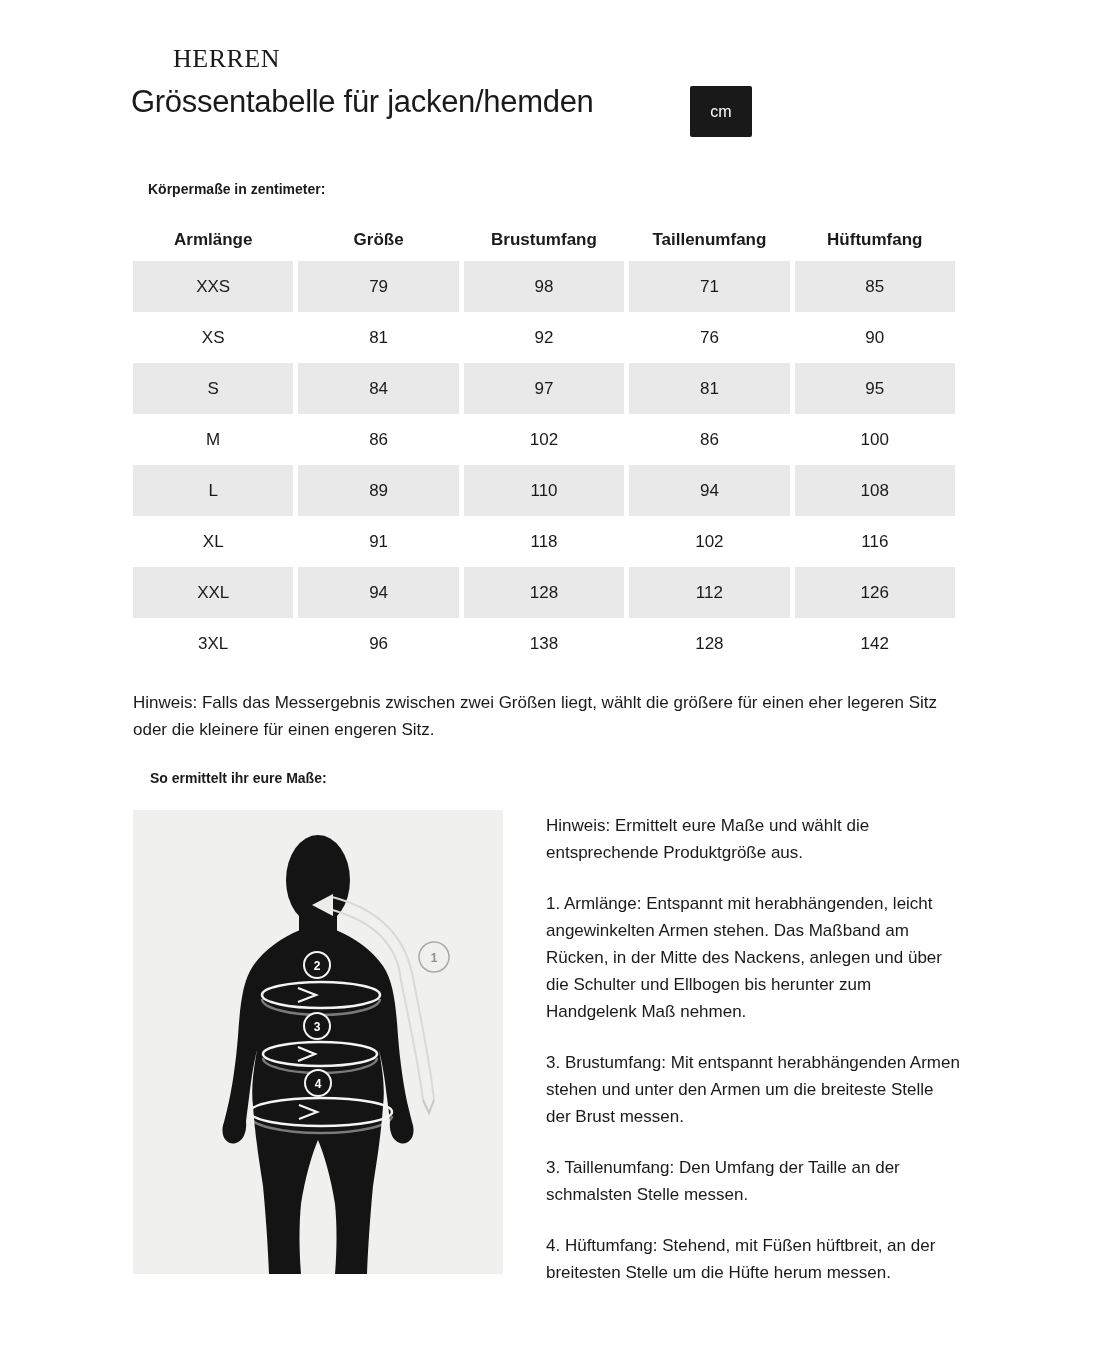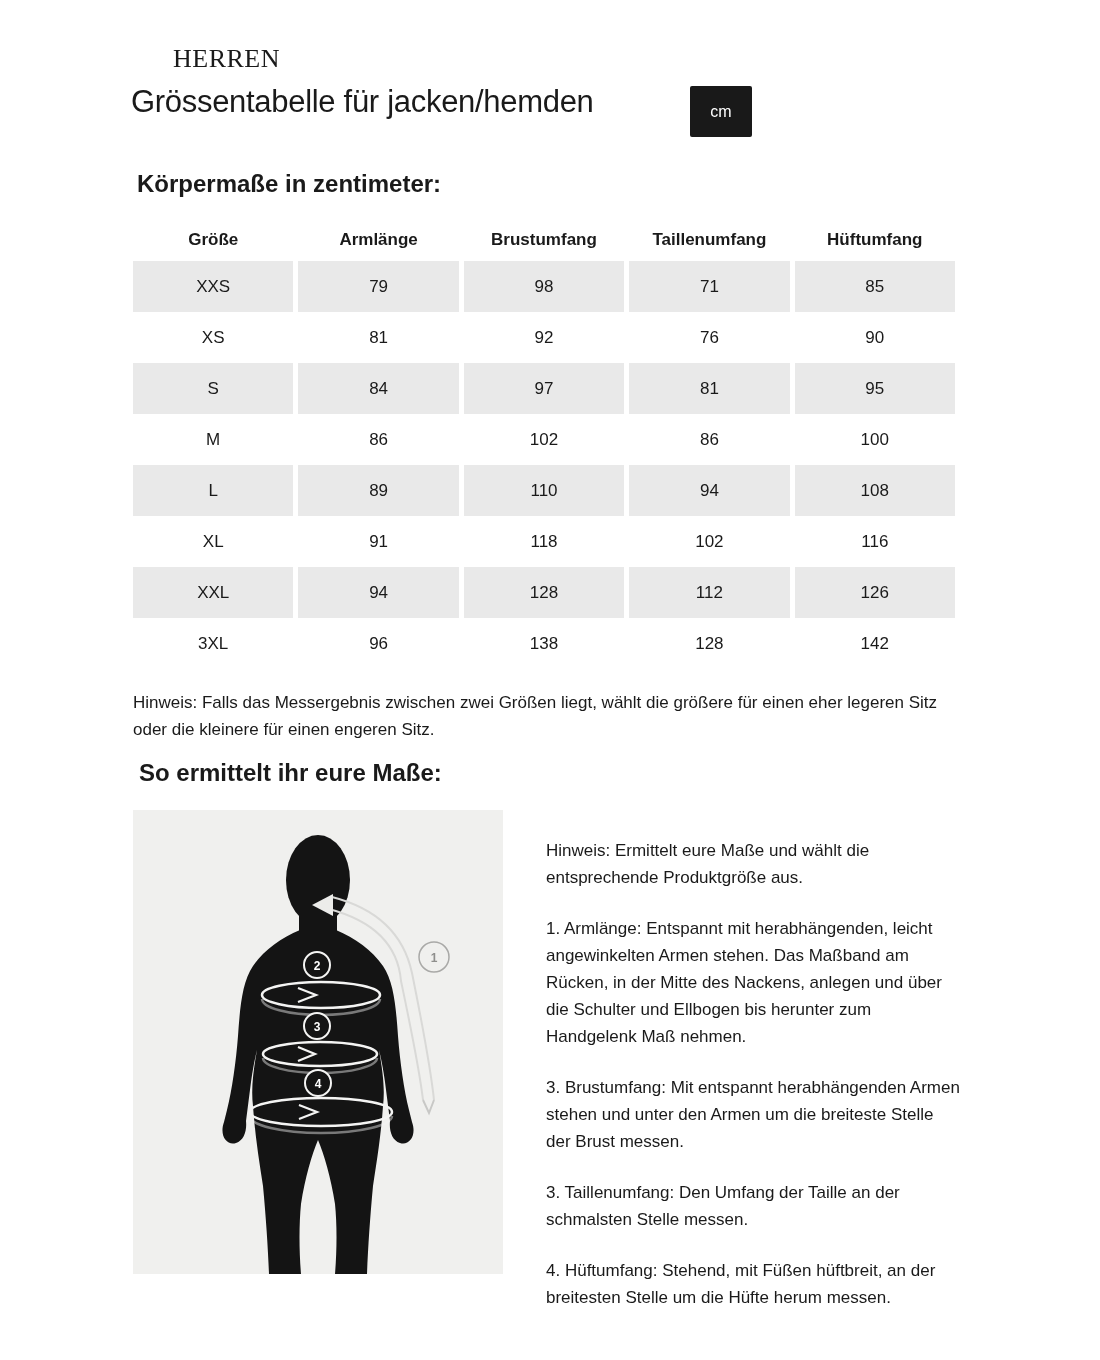--- a/index.html
+++ b/index.html
@@ -27,21 +27,21 @@
   .unit-btn {
     left: 690px; top: 86px; width: 62px; height: 51px;
     background: var(--button-bg, #191919);
     color: var(--button-text, #ffffff);
     border: none; border-radius: 2px;
     font-family: "Liberation Sans", sans-serif;
     font-size: 16px; cursor: pointer;
     display: flex; align-items: center; justify-content: center;
   }
   .sec-heading {
-    font-size: 24px; font-weight: 700; margin: 4px;
+    font-size: 14px; font-weight: 700; margin: 15px;
   }
   .sec1 { left: 133px; top: 166px; }
   .sec2 { left: 135px; top: 755px; }
 
   .size-table { left: 133px; top: 218px; width: 822px; }
   .trow {
     display: grid;
     grid-template-columns: repeat(5, 1fr);
     column-gap: 5px;
   }
@@ -63,39 +63,39 @@
   }
 
   .figure-box {
     left: 133px; top: 810px; width: 370px; height: 464px;
     background: var(--figure-bg, #f0f0ee);
   }
   .figure-box svg { display: block; }
 
   .steps-col {
     left: 546px; top: 812px; width: 414px;
-    font-size: 17px; line-height: 27px; margin-top: 25px;
+    font-size: 17px; line-height: 27px;
   }
   .steps-col p { margin: 0 0 24px 0; }
 </style>
 </head>
 <body style="--text: #1a1a1a; --row-stripe: #e9e9e9; --figure-bg: #f0f0ee; --button-bg: #191919; --button-text: #ffffff;">
 
 <div class="abs brand">HERREN</div>
 
 <h1 class="abs title">Grössentabelle für jacken/hemden</h1>
 
 <button class="abs unit-btn">cm</button>
 
 <h2 class="abs sec-heading sec1">Körpermaße in zentimeter:</h2>
 
 <div class="abs size-table">
   <div class="trow" id="thead">
+      <div class="hcell">Armlänge</div>
       <div class="hcell">Größe</div>
-      <div class="hcell">Armlänge</div>
       <div class="hcell">Brustumfang</div>
       <div class="hcell">Taillenumfang</div>
       <div class="hcell">Hüftumfang</div>
     </div>
   <div id="tbody">
       <div class="trow alt">
         <div class="cell">XXS</div>
         <div class="cell">79</div>
         <div class="cell">98</div>
         <div class="cell">71</div>

